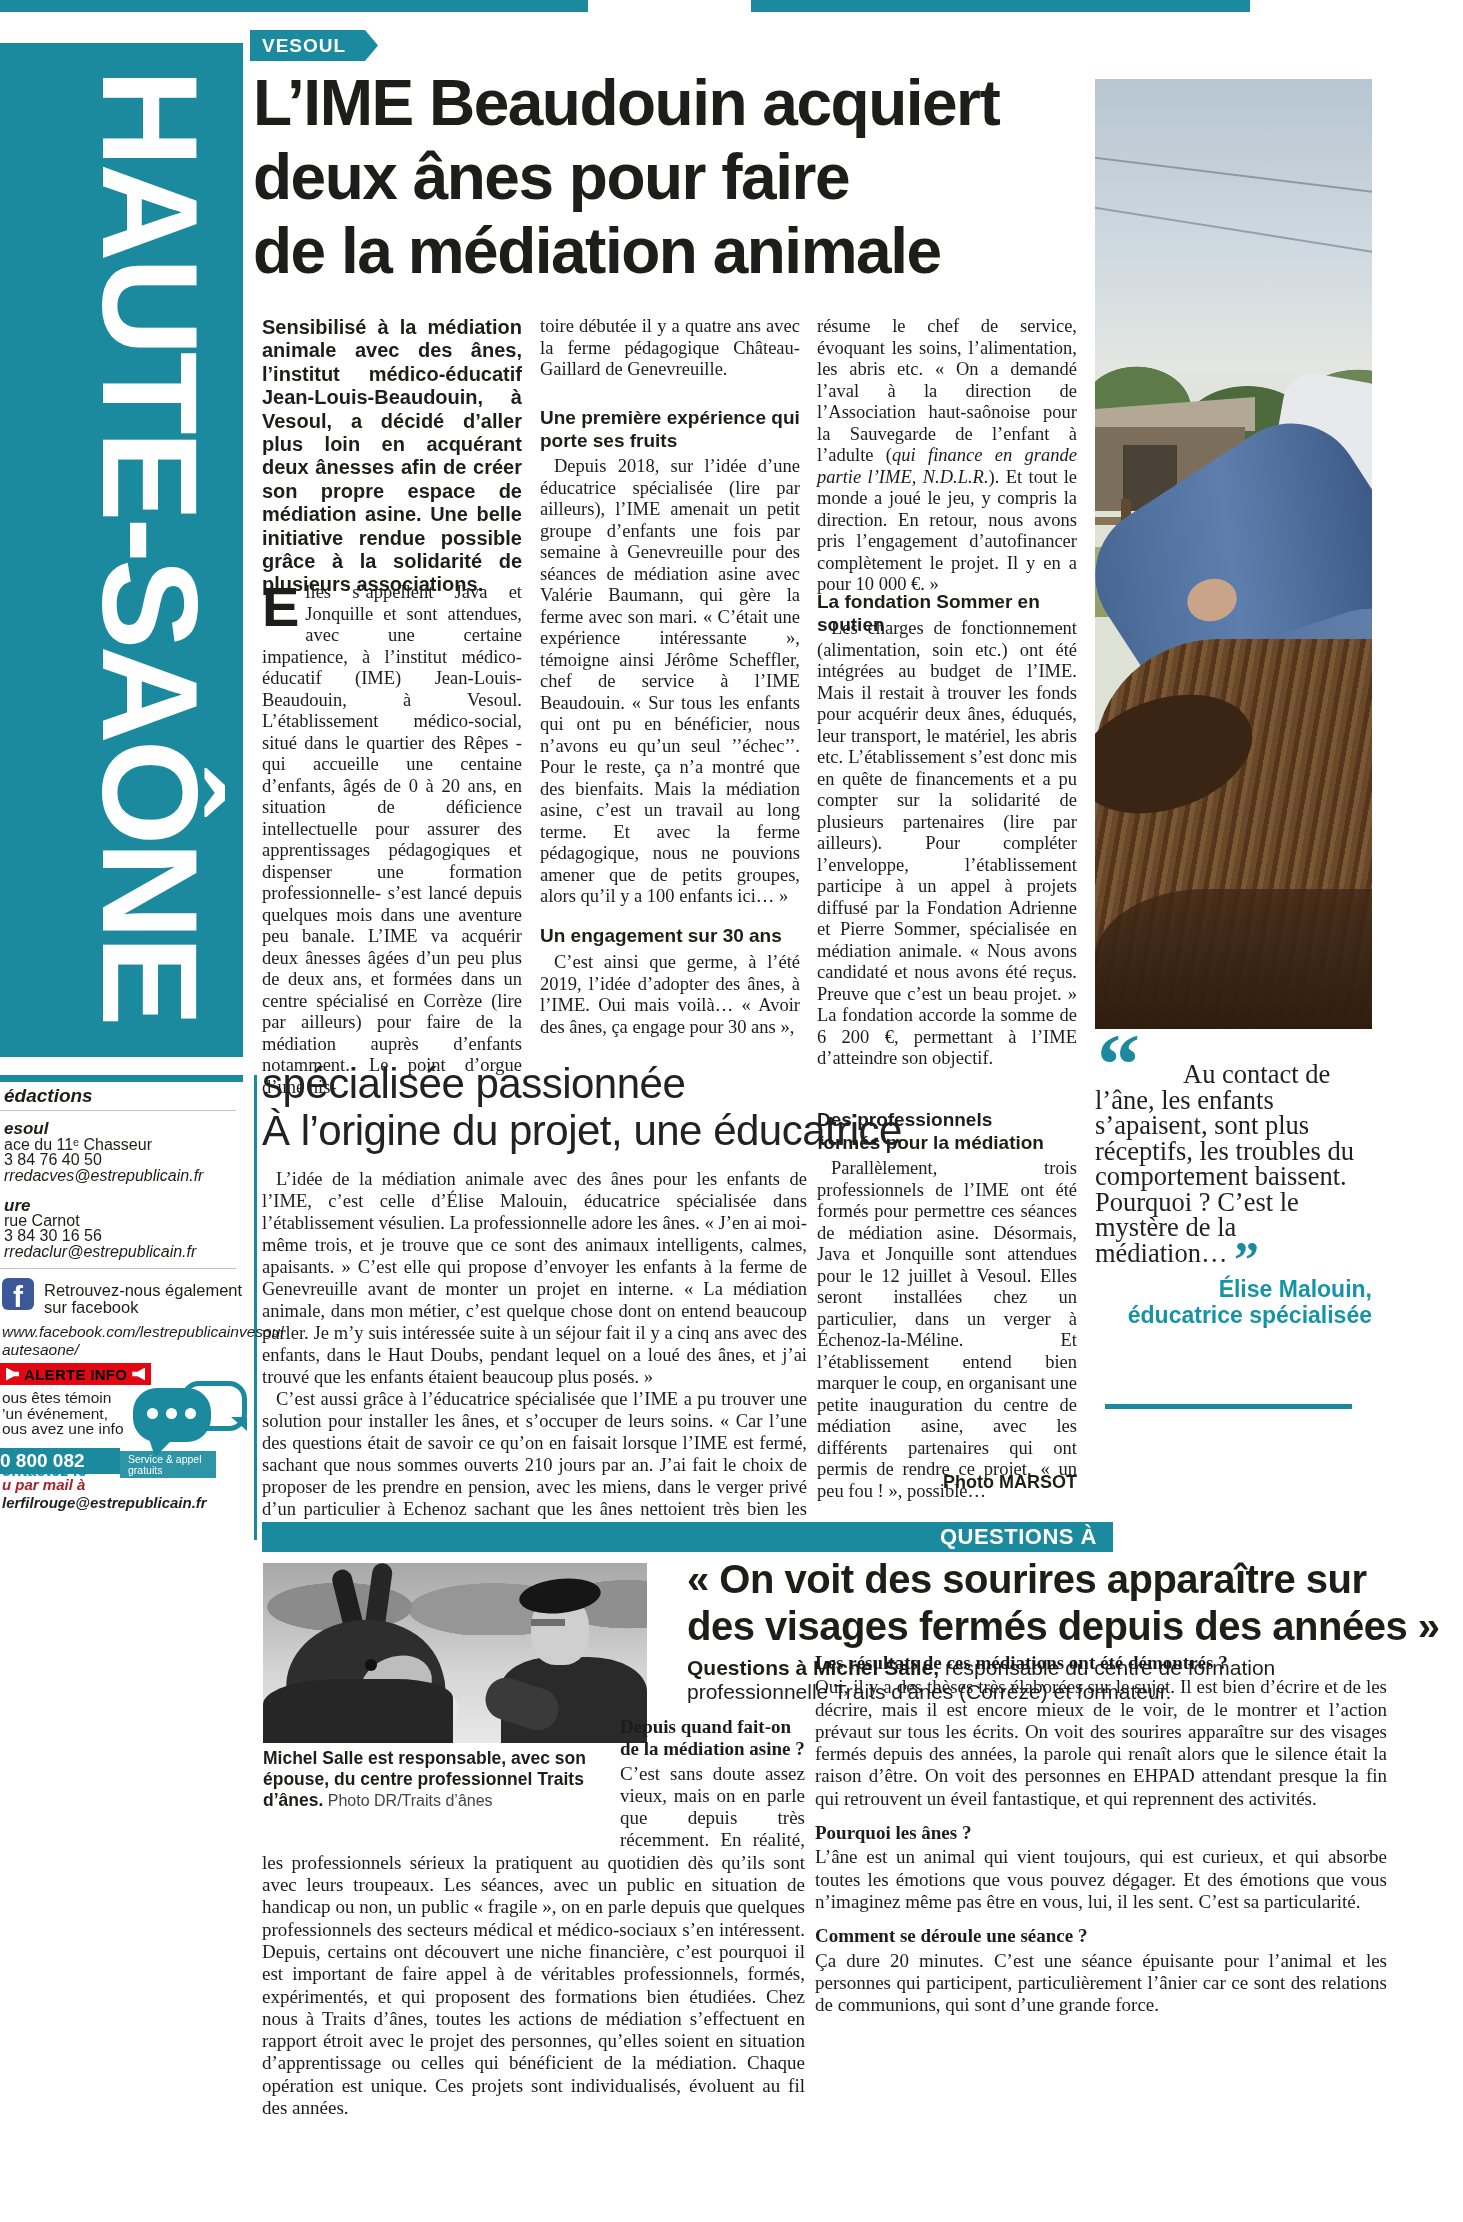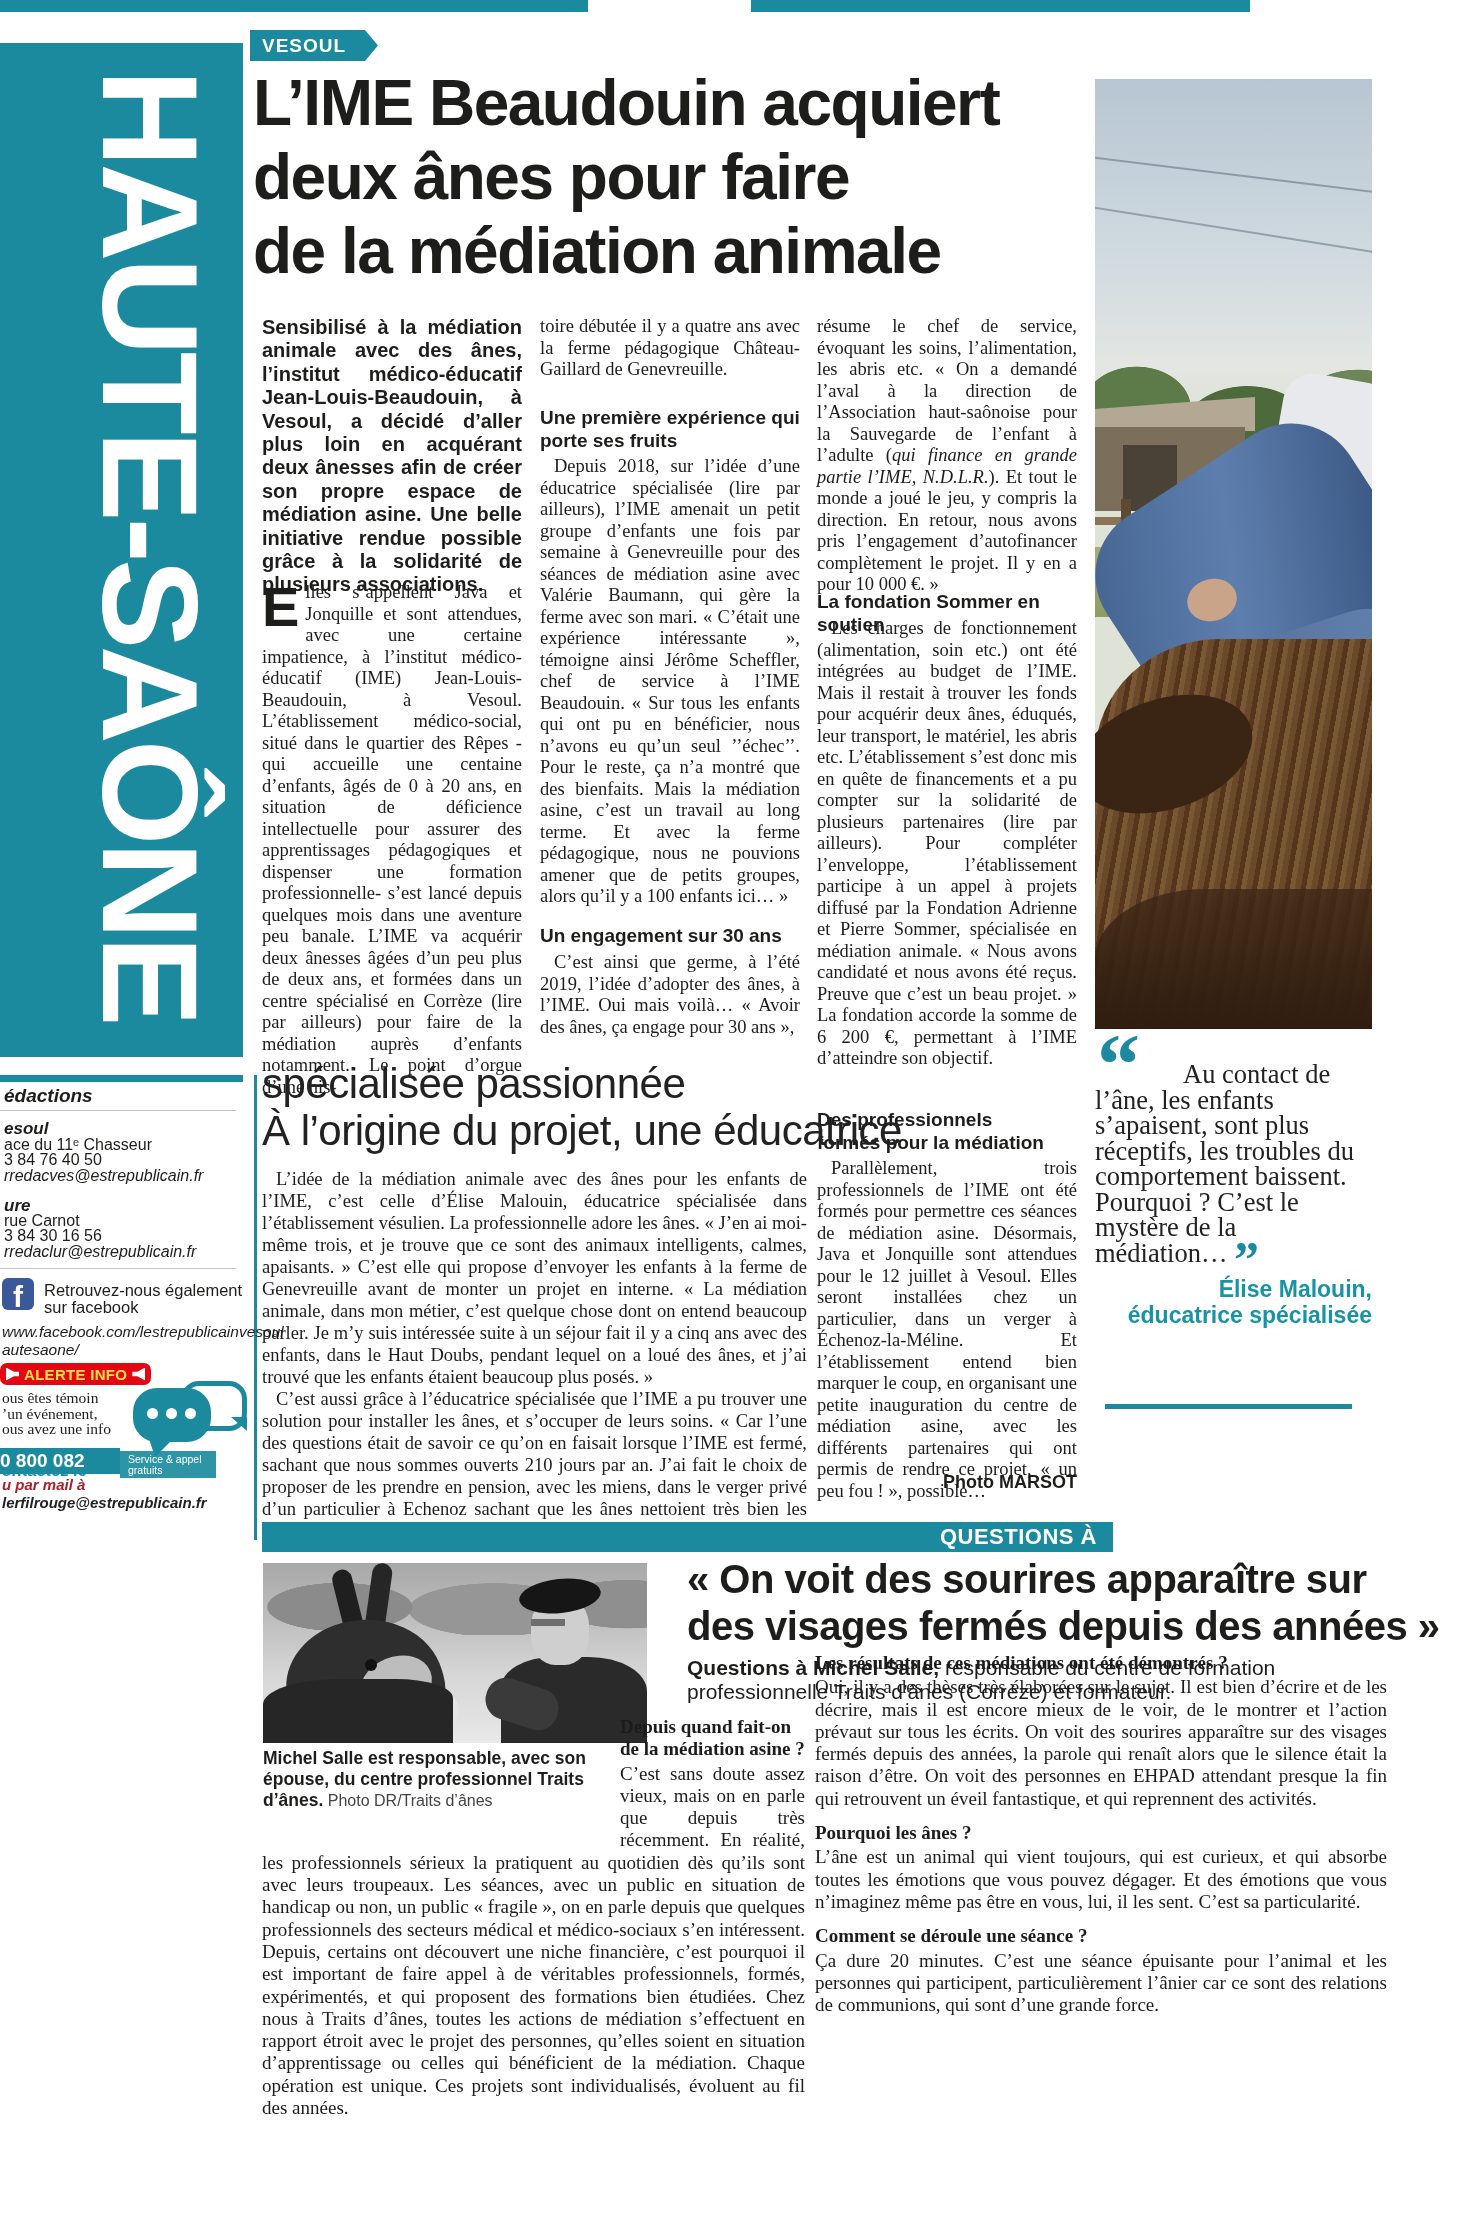--- a/index.html
+++ b/index.html
@@ -49,22 +49,22 @@
   .cp-head{font-size:19px;font-weight:bold;font-style:italic;}
   .cp-city{font-size:17px;font-weight:bold;font-style:italic;}
   .cp-item{font-size:16px;line-height:16px;}
   .cp-mail{font-size:16px;font-style:italic;}
   .hairline{background:#c4c4c4;height:1px;}
   #fb-icon{width:32px;height:32px;background:#3b5998;border-radius:6px;color:#fff;overflow:hidden;}
   #fb-icon span{position:absolute;left:11px;top:2px;font-family:"Liberation Sans",sans-serif;
     font-weight:bold;font-size:30px;}
   .fb-note{font-size:16.5px;line-height:17px;}
   .fb-url{font-size:15.5px;font-style:italic;}
-  #alert-badge{background:#e30613;color:#fde047;height:22px;display:flex;align-items:center;gap:5px;
-    padding:0 6px;font-weight:bold;font-size:15px;letter-spacing:0.3px;border-radius:7px;}
+  #alert-badge{background:#e30613;color:#000000;height:22px;display:flex;align-items:center;gap:5px;
+    padding:0 6px;font-weight:bold;font-size:15px;letter-spacing:0.3px;}
   .speaker{display:inline-block;width:13px;height:13px;background:#fff;
     clip-path:polygon(0 32%,38% 32%,100% 0,100% 100%,38% 68%,0 68%);}
   .speaker.flip{transform:scaleX(-1);}
   .alert-line{font-size:15.5px;line-height:15.5px;}
   .cta{color:#1694a6;font-weight:bold;font-style:italic;font-size:16.5px;}
   #phone-bar{background:#1b8a9e;color:#fff;width:120px;height:26px;font-weight:bold;font-size:19px;
     line-height:26px;text-align:left;}
   #phone-note{background:#2e95a6;color:#fff;width:96px;height:27px;font-size:10.5px;line-height:11px;
     padding:3px 0 0 8px;box-sizing:border-box;}
   .mail-prefix{color:#a3242b;font-weight:bold;font-style:italic;font-size:15px;}
@@ -207,21 +207,21 @@
     <div>Retrouvez-nous également</div>
     <div>sur facebook</div>
   </div>
   <div class="abs cp fb-url" style="left:2px;top:1323px;width:250px;">www.facebook.com/lestrepublicainvesoul</div>
   <div class="abs cp fb-url" style="left:2px;top:1341px;width:250px;">autesaone/</div>
   <div id="alert-badge" class="abs cp" style="left:0;top:1363px;">
     <span class="speaker flip"></span>
     <span>ALERTE INFO</span>
     <span class="speaker"></span>
   </div>
-  <div class="abs cp" style="left:2px;top:1390px;font-family:Liberation Serif, serif;">
+  <div class="abs cp" style="left:2px;top:1390px;">
     <div class="alert-line">ous êtes témoin</div>
     <div class="alert-line">’un événement,</div>
     <div class="alert-line">ous avez une info</div>
   </div>
   <div class="abs cp cta" style="left:2px;top:1433px;margin-top:28px;">ontactez le</div>
   <div id="phone-bar" class="abs cp" style="left:0;top:1448px;">0 800 082 201</div>
   <div id="phone-note" class="abs cp" style="left:120px;top:1451px;">
     <div>Service &amp; appel</div>
     <div>gratuits</div>
   </div>

